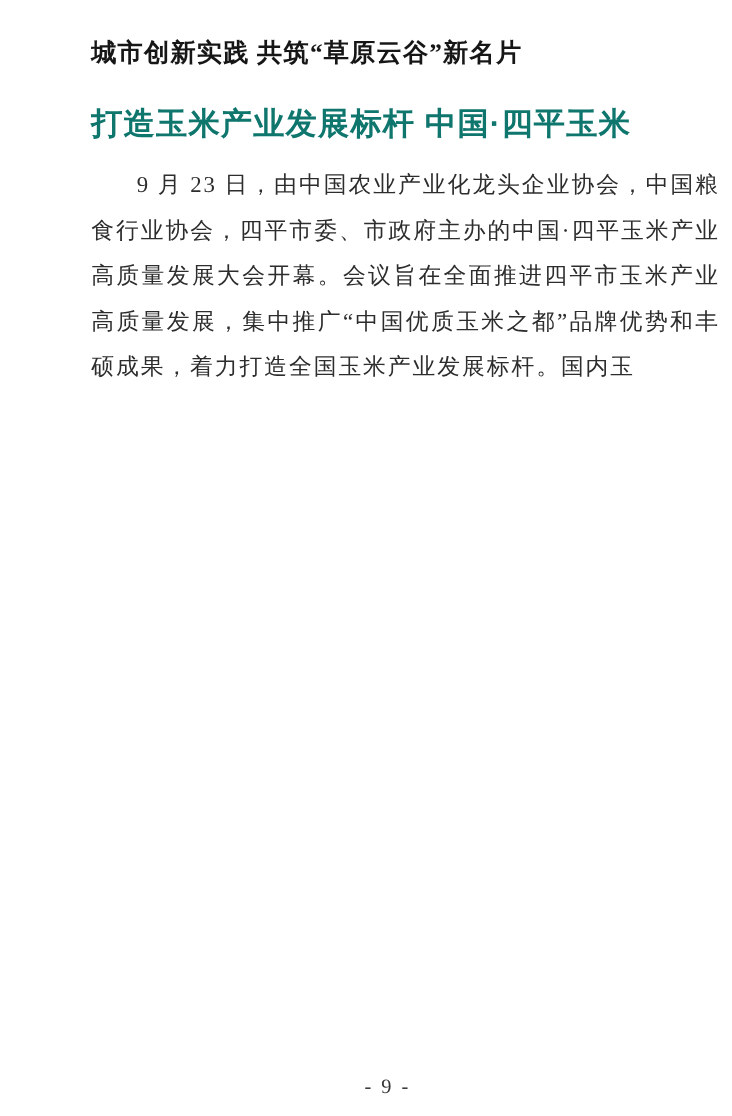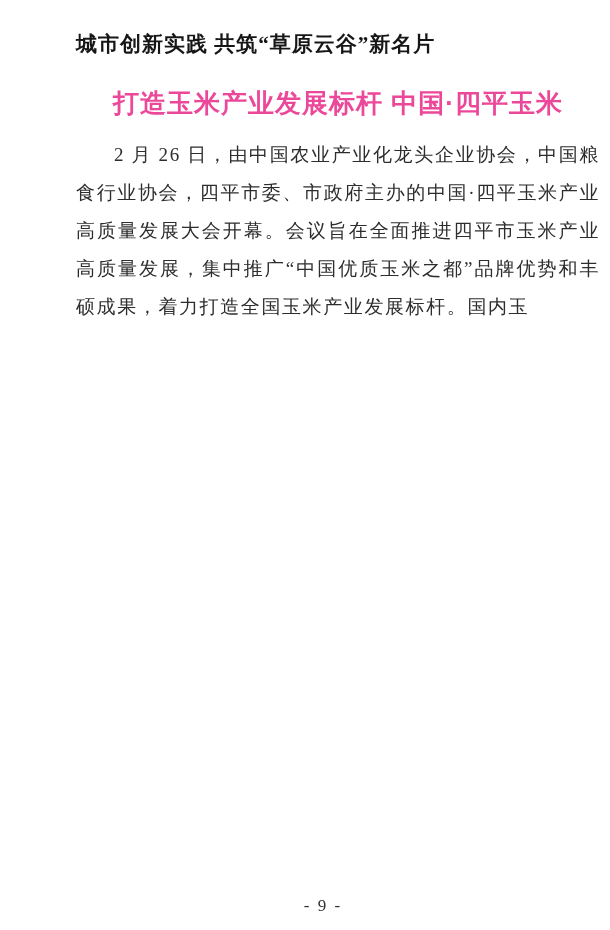--- a/index.html
+++ b/index.html
@@ -39,25 +39,24 @@
   .source-line {
     margin: 0;
     font-size: 19px;
     line-height: 38px;
     letter-spacing: 1.5px;
     text-align: right;
     color: #2d2d2d;
   }
   .article2-title {
     margin: 8px 0 0 0;
-    text-align: center;
     font-family: "Liberation Sans", "DejaVu Sans", sans-serif;
     font-weight: 900;
     font-size: 26px;
-    color: #ec4899;
+    color: #0f766e;
     letter-spacing: 1px;
     line-height: 50px;
   }
   .article2-title .t-line { display: block; }
   .par-block { margin-top: 8px; }
   .page-number {
     position: absolute;
     left: 0; right: 0;
     bottom: 14px;
     text-align: center;
@@ -74,17 +73,17 @@
   <h1 class="article1-title">城市创新实践 共筑“草原云谷”新名片</h1>
 
 
 
 
 
   <h2 class="article2-title">
     <span class="t-line">打造玉米产业发展标杆 中国·四平玉米</span>
   </h2>
 
-  <p class="body-par par-block">2 月 26 日，由中国农业产业化龙头企业协会，中国粮食行业协会，四平市委、市政府主办的中国·四平玉米产业高质量发展大会开幕。会议旨在全面推进四平市玉米产业高质量发展，集中推广“中国优质玉米之都”品牌优势和丰硕成果，着力打造全国玉米产业发展标杆。国内玉</p>
+  <p class="body-par par-block">9 月 23 日，由中国农业产业化龙头企业协会，中国粮食行业协会，四平市委、市政府主办的中国·四平玉米产业高质量发展大会开幕。会议旨在全面推进四平市玉米产业高质量发展，集中推广“中国优质玉米之都”品牌优势和丰硕成果，着力打造全国玉米产业发展标杆。国内玉</p>
 
   <div class="page-number">- 9 -</div>
 
 </div>
 
 </body></html>

